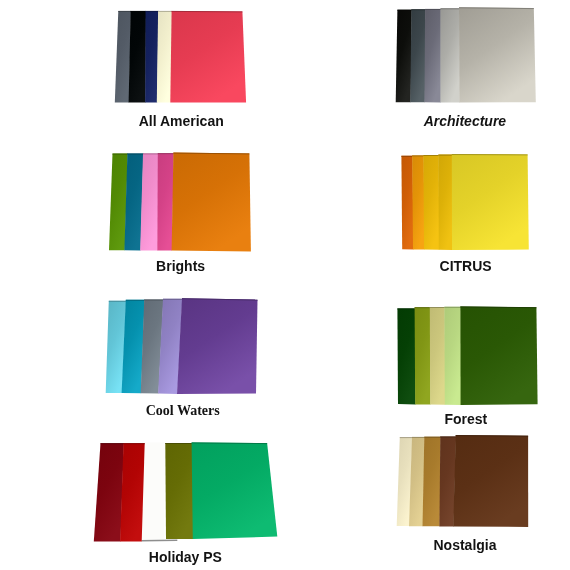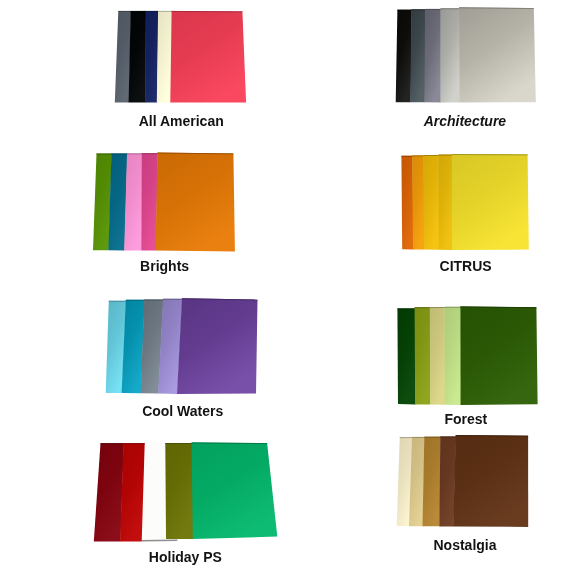--- a/index.html
+++ b/index.html
@@ -107,21 +107,21 @@
         <path d="M23.4,9.8 L37.5,9.8" stroke="#2b3236" stroke-width="1" fill="none"></path>
         <polygon points="37.1,8.9 52.9,8.9 52.9,102.4 36.5,102.3" fill="url(#g1_2)"></polygon>
         <path d="M37.1,9.4 L52.9,9.4" stroke="#4d4d56" stroke-width="1" fill="none"></path>
         <polygon points="52.5,8.3 71.4,8.3 71.8,102.5 52.5,102.4" fill="url(#g1_3)"></polygon>
         <path d="M52.5,8.8 L71.4,8.8" stroke="#7d7d79" stroke-width="1" fill="none"></path>
         <polygon points="71,7.3 145.8,8.1 147.8,102.2 71.4,102.5" fill="url(#g1_4)"></polygon>
         <path d="M71,7.8 L145.8,8.6" stroke="#828079" stroke-width="1" fill="none"></path>
       </svg>
       <div class="caption" style="top: 114px; left: -123.1px; width: 400px;">Architecture</div>
     </div>
-    <div class="cell" style="left: 44px; top: 145px; width: 170px; height: 132px; overflow: visible;">
+    <div class="cell" style="left: 60px; top: 145px; width: 170px; height: 132px; overflow: visible;">
       <svg class="photo" width="170" height="112" viewBox="0 0 170 112">
         <defs>
           <linearGradient id="g2_0" x1="0" y1="0" x2="0.55" y2="1">
             <stop offset="0" stop-color="#4c8202"></stop>
             <stop offset="0.5" stop-color="#528a04"></stop>
             <stop offset="1" stop-color="#5f9a0e"></stop>
           </linearGradient>
           <linearGradient id="g2_1" x1="0" y1="0" x2="0.55" y2="1">
             <stop offset="0" stop-color="#035e7b"></stop>
             <stop offset="0.5" stop-color="#056583"></stop>
@@ -191,21 +191,21 @@
         <path d="M24.2,10.9 L35.8,10.9" stroke="#a46b06" stroke-width="1" fill="none"></path>
         <polygon points="35.4,10 50.8,10 51.2,104.8 36,104.6" fill="url(#g3_2)"></polygon>
         <path d="M35.4,10.5 L50.8,10.5" stroke="#a38006" stroke-width="1" fill="none"></path>
         <polygon points="50.4,9.6 64.2,9.6 64.4,105 50.8,104.8" fill="url(#g3_3)"></polygon>
         <path d="M50.4,10.1 L64.2,10.1" stroke="#9f7f06" stroke-width="1" fill="none"></path>
         <polygon points="63.8,9 139.6,9.4 140.8,104.6 64,105" fill="url(#g3_4)"></polygon>
         <path d="M63.8,9.5 L139.6,9.9" stroke="#a4971e" stroke-width="1" fill="none"></path>
       </svg>
       <div class="caption" style="top: 114px; left: -122.4px; width: 400px;">CITRUS</div>
     </div>
-    <div class="cell" style="left: 55px; top: 290px; width: 180px; height: 132px; overflow: visible;">
+    <div class="cell" style="left: 55px; top: 290px; width: 180px; height: 132px; overflow: visible; font-family: Liberation Serif, serif;">
       <svg class="photo" width="180" height="114" viewBox="0 0 180 114">
         <defs>
           <linearGradient id="g4_0" x1="0" y1="0" x2="0.55" y2="1">
             <stop offset="0" stop-color="#58b4c4"></stop>
             <stop offset="0.5" stop-color="#62c5d7"></stop>
             <stop offset="1" stop-color="#78e2f5"></stop>
           </linearGradient>
           <linearGradient id="g4_1" x1="0" y1="0" x2="0.55" y2="1">
             <stop offset="0" stop-color="#01839e"></stop>
             <stop offset="0.5" stop-color="#0591ae"></stop>

